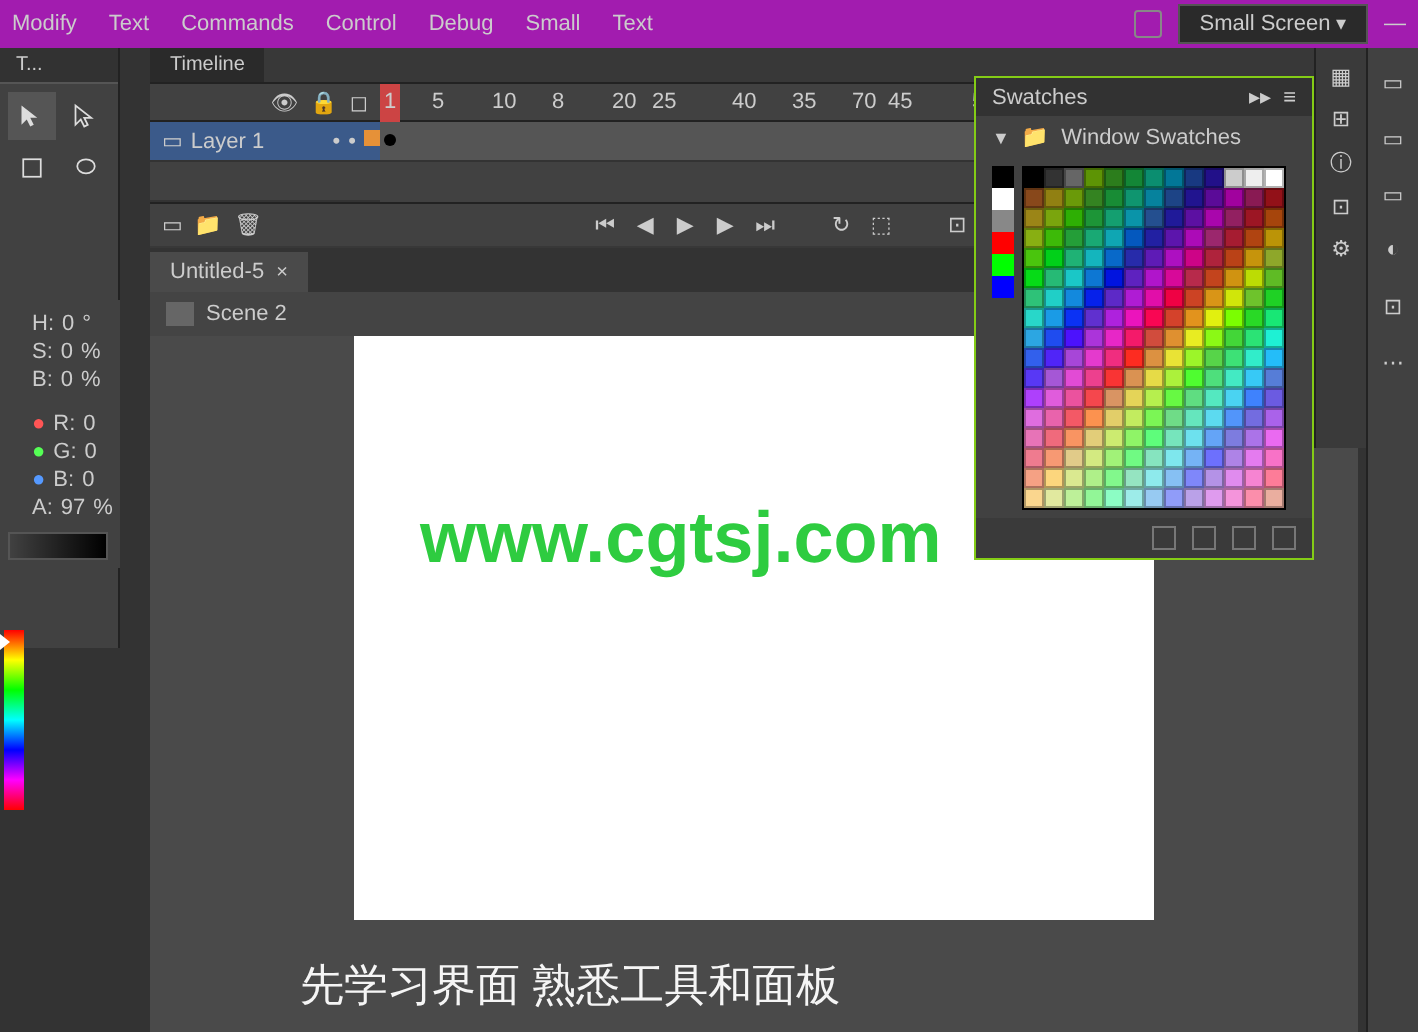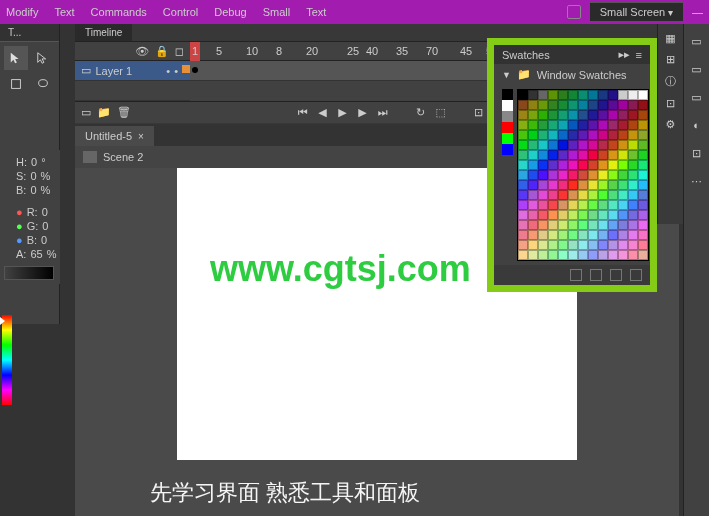--- a/index.html
+++ b/index.html
@@ -52,21 +52,21 @@
 .stage-area{position:absolute;left:75px;top:168px;right:30px;bottom:0;background:#4a4a4a;display:flex;align-items:flex-start;justify-content:center;padding-top:0}
 .stage{width:400px;height:292px;background:#fff;margin-top:0}
 
 .watermark{position:absolute;left:210px;top:248px;font-size:36px;font-weight:bold;color:#2ecc40;font-family:Arial}
 .subtitle{position:absolute;left:150px;bottom:8px;font-size:22px;color:#f5f5f5;font-family:"Microsoft YaHei",sans-serif}
 
 .right-dock{position:absolute;right:0;top:24px;width:26px;bottom:0;background:#414141;border-left:1px solid #222;display:flex;flex-direction:column;align-items:center;gap:10px;padding-top:8px}
 .right-dock .ico{width:18px;height:18px;display:flex;align-items:center;justify-content:center}
 .right-dock2{position:absolute;right:26px;top:24px;width:26px;height:200px;background:#3a3a3a;border-left:1px solid #222;display:flex;flex-direction:column;align-items:center;gap:8px;padding-top:8px}
 
-.swatches{position:absolute;right:52px;top:38px;width:170px;background:#414141;border:7px solid #84cc16;z-index:20}
+.swatches{position:absolute;right:52px;top:38px;width:170px;background:#414141;border:1px solid #84cc16;z-index:20}
 .sw-head{background:#323232;padding:3px 8px;display:flex;align-items:center;font-size:10px}
 .sw-head .exp{margin-left:auto}
 .sw-sub{padding:4px 8px;display:flex;align-items:center;gap:6px;font-size:10px;background:#414141}
 .sw-fold{font-size:9px}
 .sw-grid-wrap{padding:4px 8px;display:flex;gap:4px}
 .sw-sidebar{width:11px;display:flex;flex-direction:column;gap:0}
 .sw-sidebar div{width:11px;height:11px}
 .sw-grid{display:grid;grid-template-columns:repeat(13,10px);gap:0;border:1px solid #000}
 .sw-grid div{width:10px;height:10px;border:0.5px solid rgba(0,0,0,0.3)}
 .sw-foot{height:20px;background:#3a3a3a;display:flex;align-items:center;justify-content:flex-end;gap:8px;padding:0 8px}
@@ -146,21 +146,21 @@
         <span>G:</span>
         <span>0</span>
       </div>
     <div class="color-row">
         <span style="color:#59f">●</span>
         <span>B:</span>
         <span>0</span>
       </div>
     <div class="color-row">
         <span>A:</span>
-        <span>65</span>
+        <span>97</span>
         <span>%</span>
       </div>
   </div>
   <div class="alpha-bar"></div>
 </div>
 
 <div class="timeline-area">
   <div class="tl-tab">Timeline</div>
   <div class="tl-header">
     <div class="tl-layers-head">
@@ -168,25 +168,25 @@
       <span>🔒</span>
       <span>◻</span>
     </div>
     <div class="tl-ruler">
       <div class="playhead"></div>
       <span style="left:2px">1</span>
       <span style="left:26px">5</span>
       <span style="left:56px">10</span>
       <span style="left:86px">8</span>
       <span style="left:116px">20</span>
-      <span style="left:157px">25</span>
+      <span style="left:136px">25</span>
       <span style="left:176px">40</span>
       <span style="left:206px">35</span>
       <span style="left:236px">70</span>
-      <span style="left:270px">45</span>
+      <span style="left:254px">45</span>
       <span style="left:296px">50</span>
       <span style="left:326px">55</span>
     </div>
   </div>
   <div class="tl-row">
     <div class="layer-cell active">
       <span>▭</span>
       <span>Layer 1</span>
       <span style="margin-left:auto;display:flex;gap:4px">
           <span>•</span>

